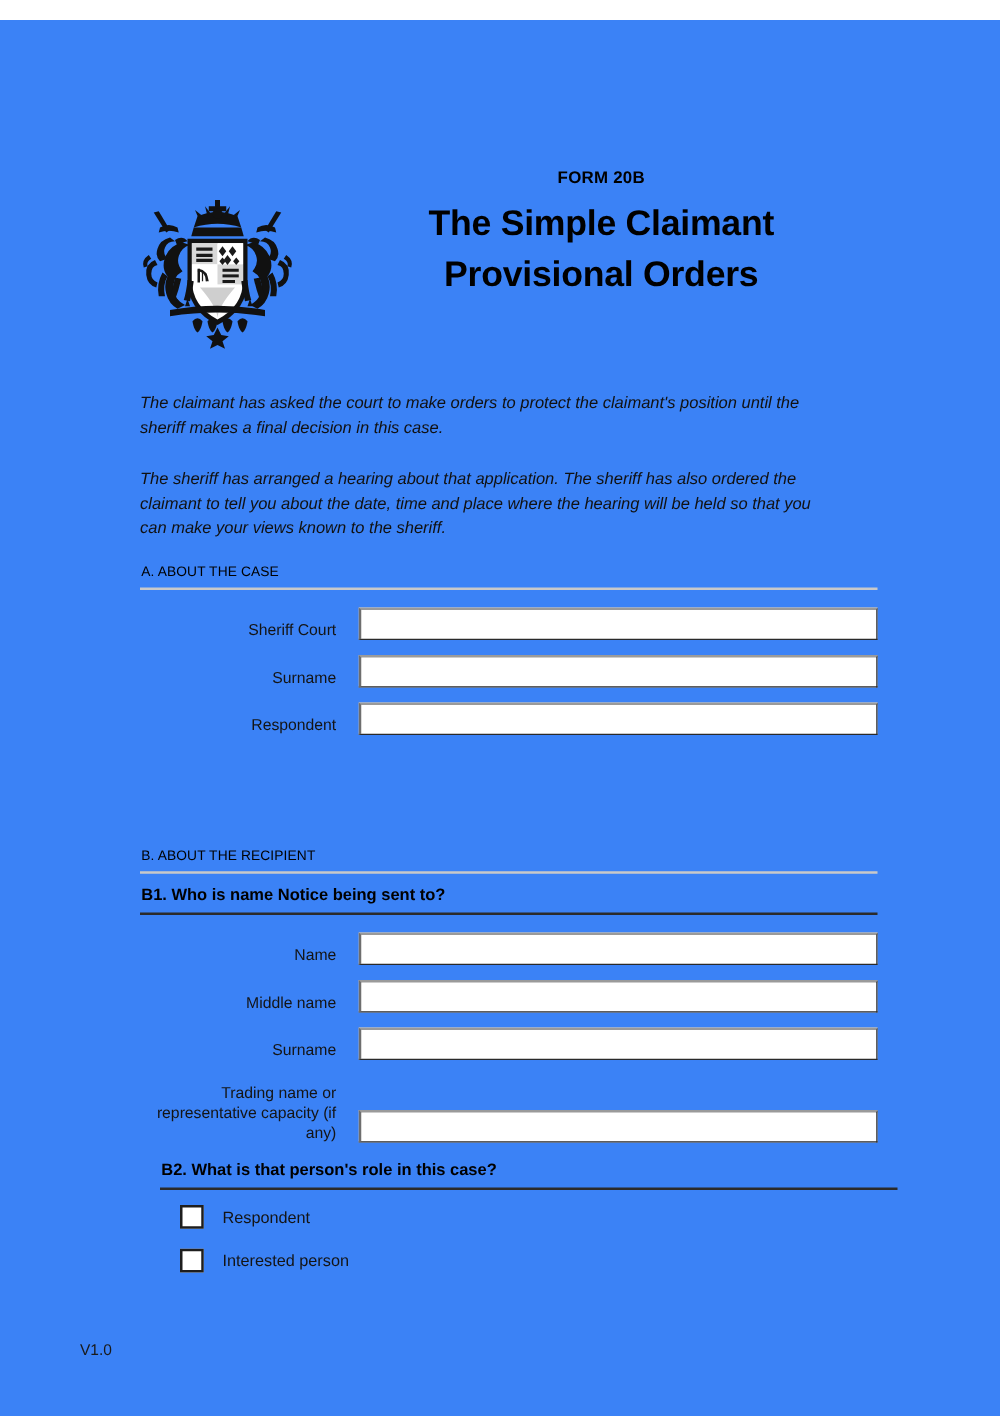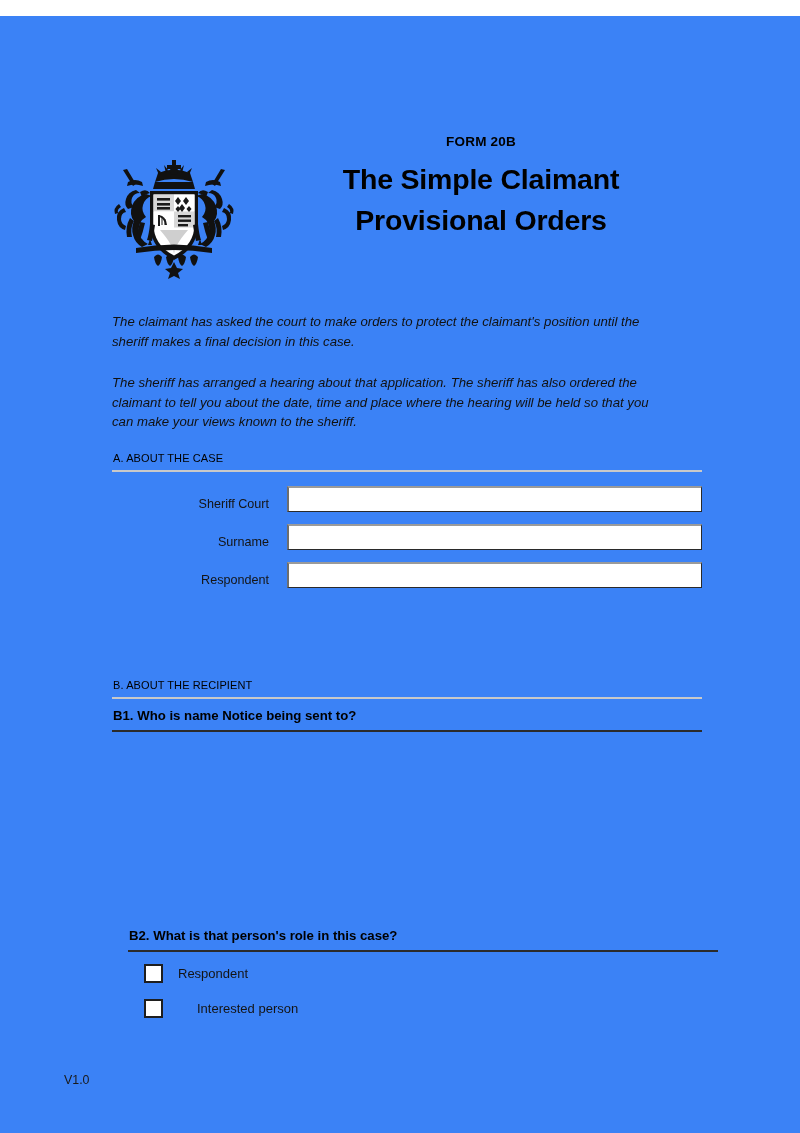--- a/index.html
+++ b/index.html
@@ -159,21 +159,21 @@
   .field-box.tall { height: 26px; }
 
   
   .choices { padding-top: 12px; }
   .choice-row {
     display: flex;
     align-items: center;
     margin-bottom: 16px;
     padding-left: 16px;
   }
-  .choice-row:last-child { margin-bottom: 0; gap: 19px; }
+  .choice-row:last-child { margin-bottom: 0; }
   .checkbox {
     width: 19px;
     height: 19px;
     background: #ffffff;
     border: 2px solid #1e1e1e;
     flex: 0 0 auto;
   }
   .choice-label {
     margin-left: 15px;
     font-size: 13px;
@@ -331,20 +331,43 @@
 
     </div>
   </div>
 
   <div class="sectionB">
     <h2 class="section-head">B. ABOUT THE RECIPIENT</h2>
     <hr class="rule-light">
     <h3 class="sub-head">B1. Who is name Notice being sent to?</h3>
     <hr class="rule-dark">
 
+    <div class="fields">
+
+      <div class="field-row">
+        <div class="field-label">Name</div>
+        <div class="field-box"></div>
+      </div>
+
+      <div class="field-row">
+        <div class="field-label">Middle name</div>
+        <div class="field-box"></div>
+      </div>
+
+      <div class="field-row">
+        <div class="field-label">Surname</div>
+        <div class="field-box"></div>
+      </div>
+
+      <div class="field-row">
+        <div class="field-label">Trading name or representative capacity (if any)</div>
+        <div class="field-box tall"></div>
+      </div>
+
+    </div>
   </div>
 
   <div class="sectionB2">
     <h3 class="sub-head">B2. What is that person's role in this case?</h3>
     <hr class="rule-dark">
     <div class="choices">
 
       <div class="choice-row">
         <span class="checkbox"></span>
         <span class="choice-label">Respondent</span>

